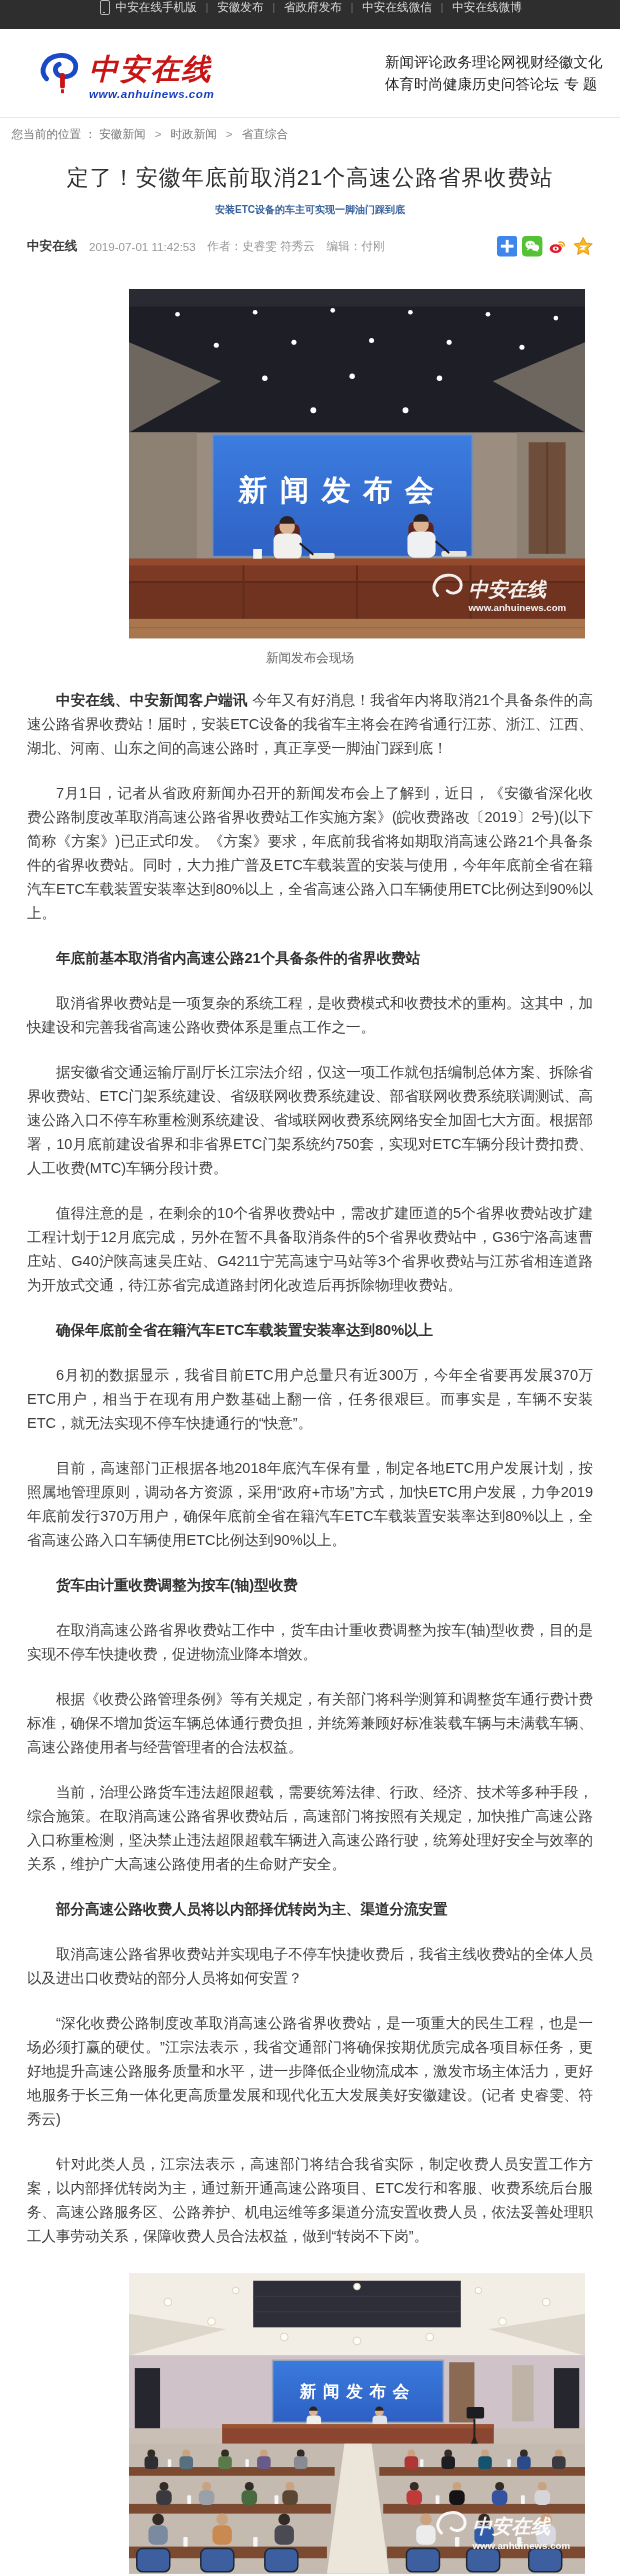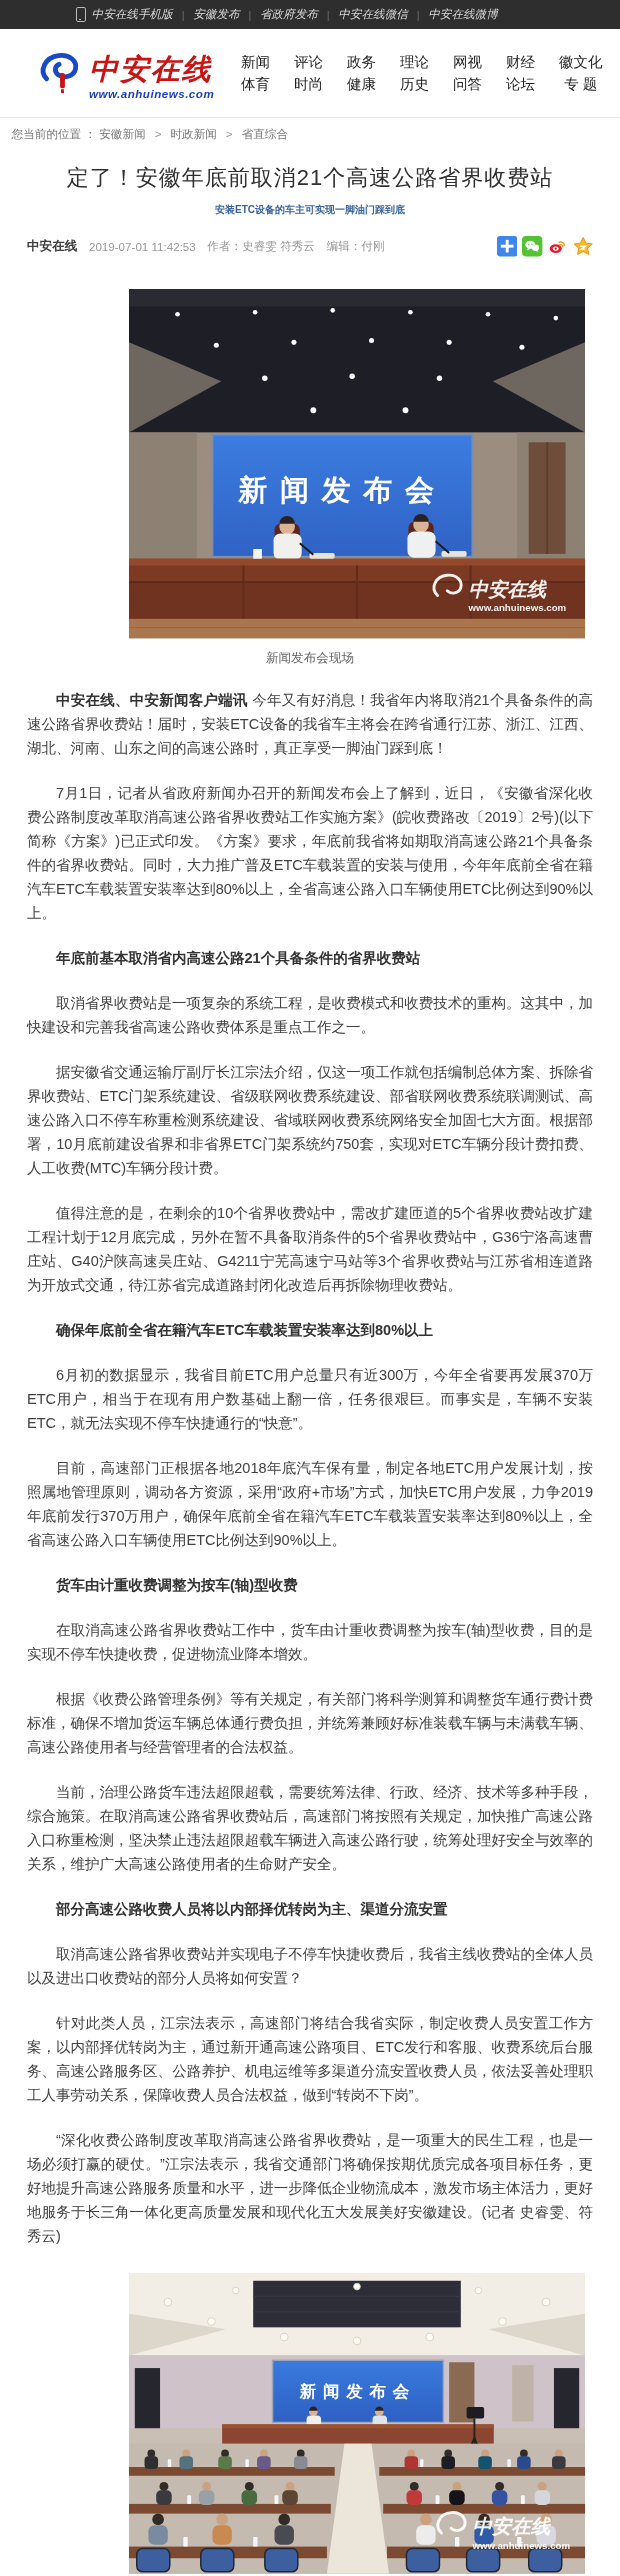--- a/index.html
+++ b/index.html
@@ -1,30 +1,30 @@
 <!DOCTYPE html>
 <html><head>
 <meta charset="utf-8">
 <style>
   html,body{margin:0;padding:0;background:#fff;}
   body{width:620px;font-family:"Liberation Sans","DejaVu Sans",sans-serif;color:#333;}
   
-  .topbar{height:29px;background:#2e2e2e;display:flex;align-items:center;padding-left:76px;font-size:11.6px;color:#d8d8d8;box-sizing:border-box;font-style:italic;}
+  .topbar{height:29px;background:#2e2e2e;display:flex;align-items:flex-start;padding-left:100px;font-size:11.6px;color:#d8d8d8;box-sizing:border-box;}
   .topbar .phone{width:7.8px;height:12.6px;border:1px solid #bbb;border-radius:1.9px;margin-right:5.8px;position:relative;}
   .topbar .phone::after{content:"";position:absolute;left:1.9px;bottom:1px;width:1.9px;height:1px;background:#bbb;}
   .topbar a{color:#d8d8d8;text-decoration:none;cursor:pointer;}
   .topbar .sep{color:#6a6a6a;margin:0 8.7px;}
   
   .header{height:89px;display:flex;align-items:center;padding:0 17.5px 0 37px;box-sizing:border-box;border-bottom:1px solid #e8e8e8;background:#fff;}
   .logo{display:flex;align-items:flex-end;cursor:pointer;}
   .logo-swirl{margin-right:1.9px;margin-bottom:3.9px;}
   .logo-txt{display:flex;flex-direction:column;line-height:1;}
   .logo-cn{font-family:"DejaVu Serif","Liberation Serif",serif;font-size:29px;font-weight:bold;font-style:italic;color:#c81414;letter-spacing:1.9px;}
   .logo-url{font-size:11.6px;font-weight:bold;font-style:italic;color:#1a3fbf;margin-top:3.9px;letter-spacing:0.5px;}
-  .nav{margin-left:auto;display:flex;gap:24px;font-size:14.5px;color:#222;text-align:center;}
+  .nav{margin-left:auto;display:flex;font-size:14.5px;color:#222;text-align:center;}
   .nav-col{line-height:1.55;cursor:pointer;white-space:nowrap;}
   
   .breadcrumb{padding:8.7px 11.6px 7.8px;font-size:11.6px;color:#777;}
   .breadcrumb a{color:#777;text-decoration:none;cursor:pointer;}
   .breadcrumb .gt{margin:0 5.8px;color:#999;}
   
   .article{padding:0 27px;}
   .title{text-align:center;font-size:22px;color:#2f2f2f;font-weight:400;margin:13.6px 0 3.9px;letter-spacing:1px;}
   .subtitle{text-align:center;font-size:10px;color:#3a649e;font-weight:bold;margin:9.7px 0 15.5px;}
   .meta-row{display:flex;align-items:center;font-size:11.6px;color:#999;padding:3.9px 0 7.8px;}
@@ -239,22 +239,22 @@
     <p>值得注意的是，在剩余的10个省界收费站中，需改扩建匝道的5个省界收费站改扩建工程计划于12月底完成，另外在暂不具备取消条件的5个省界收费站中，G36宁洛高速曹庄站、G40沪陕高速吴庄站、G4211宁芜高速宁马站等3个省界收费站与江苏省相连道路为开放式交通，待江苏省完成道路封闭化改造后再拆除物理收费站。</p>
     <p class="subhead">确保年底前全省在籍汽车ETC车载装置安装率达到80%以上</p>
     <p>6月初的数据显示，我省目前ETC用户总量只有近300万，今年全省要再发展370万ETC用户，相当于在现有用户数基础上翻一倍，任务很艰巨。而事实是，车辆不安装ETC，就无法实现不停车快捷通行的“快意”。</p>
     <p>目前，高速部门正根据各地2018年底汽车保有量，制定各地ETC用户发展计划，按照属地管理原则，调动各方资源，采用“政府+市场”方式，加快ETC用户发展，力争2019年底前发行370万用户，确保年底前全省在籍汽车ETC车载装置安装率达到80%以上，全省高速公路入口车辆使用ETC比例达到90%以上。</p>
     <p class="subhead">货车由计重收费调整为按车(轴)型收费</p>
     <p>在取消高速公路省界收费站工作中，货车由计重收费调整为按车(轴)型收费，目的是实现不停车快捷收费，促进物流业降本增效。</p>
     <p>根据《收费公路管理条例》等有关规定，有关部门将科学测算和调整货车通行费计费标准，确保不增加货运车辆总体通行费负担，并统筹兼顾好标准装载车辆与未满载车辆、高速公路使用者与经营管理者的合法权益。</p>
     <p>当前，治理公路货车违法超限超载，需要统筹法律、行政、经济、技术等多种手段，综合施策。在取消高速公路省界收费站后，高速部门将按照有关规定，加快推广高速公路入口称重检测，坚决禁止违法超限超载车辆进入高速公路行驶，统筹处理好安全与效率的关系，维护广大高速公路使用者的生命财产安全。</p>
     <p class="subhead">部分高速公路收费人员将以内部择优转岗为主、渠道分流安置</p>
     <p>取消高速公路省界收费站并实现电子不停车快捷收费后，我省主线收费站的全体人员以及进出口收费站的部分人员将如何安置？</p>
+    <p>“深化收费公路制度改革取消高速公路省界收费站，是一项重大的民生工程，也是一场必须打赢的硬仗。”江宗法表示，我省交通部门将确保按期优质完成各项目标任务，更好地提升高速公路服务质量和水平，进一步降低企业物流成本，激发市场主体活力，更好地服务于长三角一体化更高质量发展和现代化五大发展美好安徽建设。(记者 史睿雯、符秀云)</p>
     <p>针对此类人员，江宗法表示，高速部门将结合我省实际，制定收费人员安置工作方案，以内部择优转岗为主，通过新开通高速公路项目、ETC发行和客服、收费系统后台服务、高速公路服务区、公路养护、机电运维等多渠道分流安置收费人员，依法妥善处理职工人事劳动关系，保障收费人员合法权益，做到“转岗不下岗”。</p>
-    <p>“深化收费公路制度改革取消高速公路省界收费站，是一项重大的民生工程，也是一场必须打赢的硬仗。”江宗法表示，我省交通部门将确保按期优质完成各项目标任务，更好地提升高速公路服务质量和水平，进一步降低企业物流成本，激发市场主体活力，更好地服务于长三角一体化更高质量发展和现代化五大发展美好安徽建设。(记者 史睿雯、符秀云)</p>
   </div>
 
   <div class="photo-wrap">
     <svg viewBox="0 0 470 310">
       <defs>
         <linearGradient id="bg2" x1="0" y1="0" x2="0" y2="1">
           <stop offset="0" stop-color="#3a7ade"></stop>
             <stop offset="1" stop-color="#2e60c2"></stop>
         </linearGradient>
       </defs>

